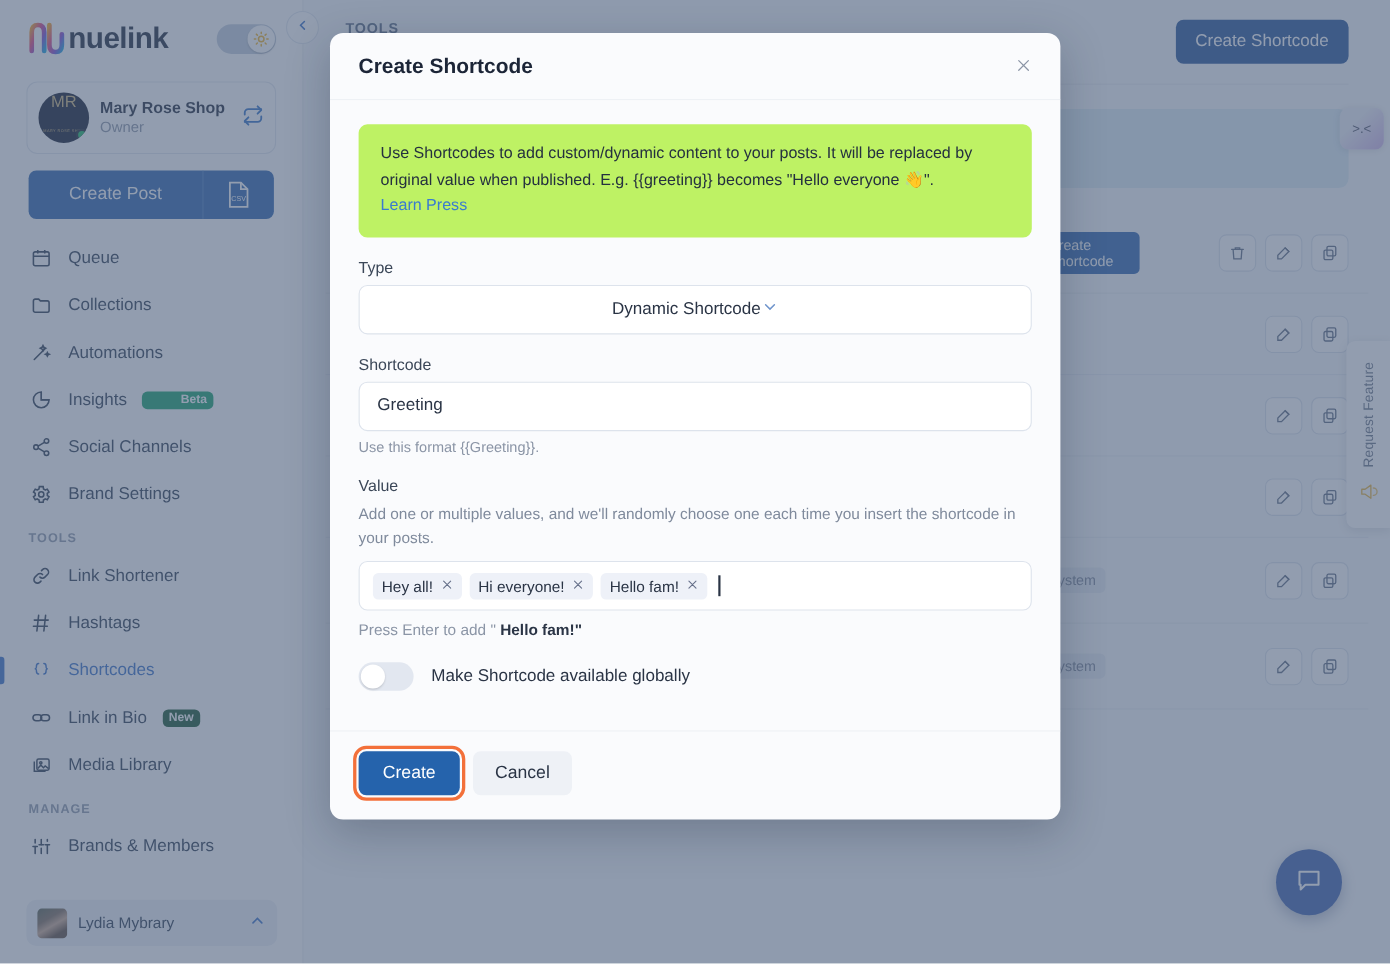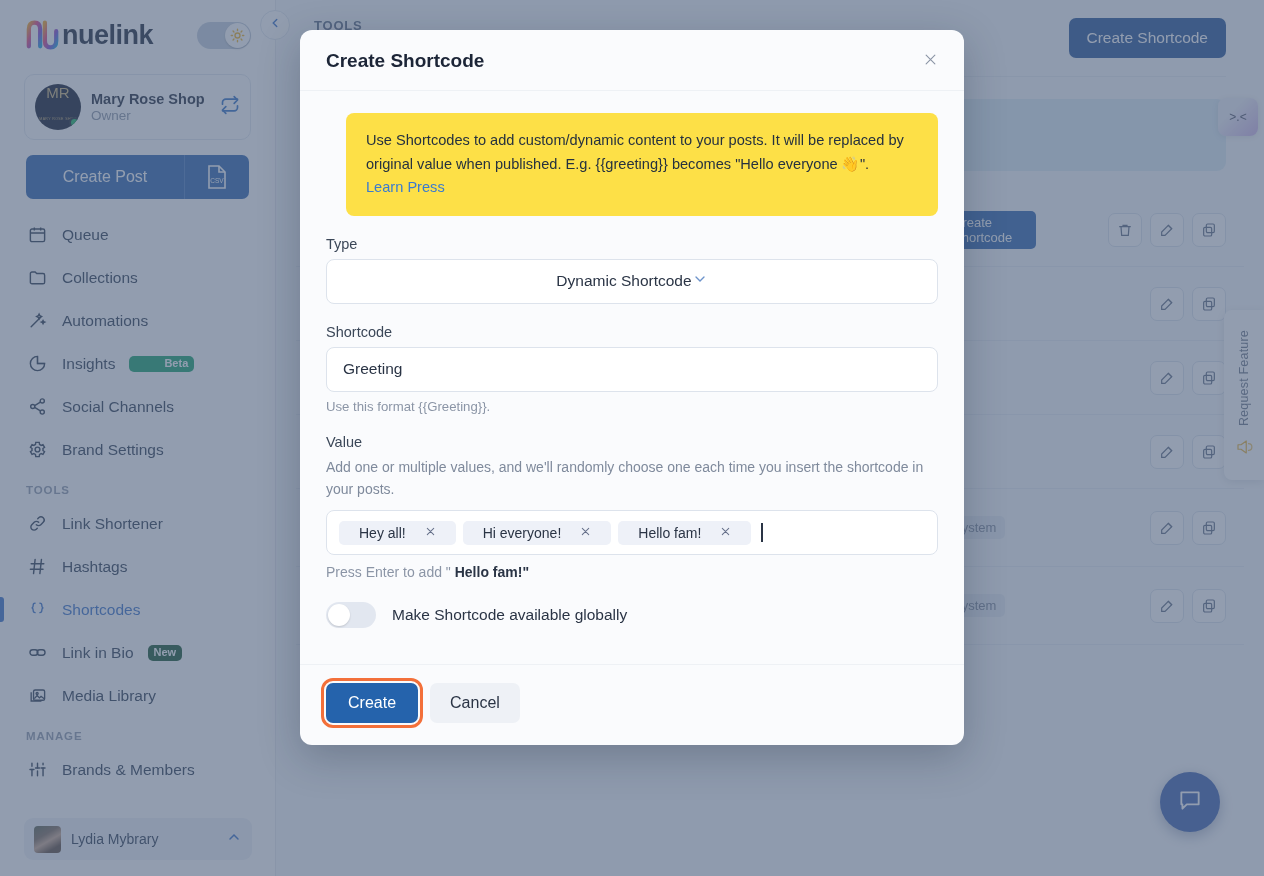--- a/index.html
+++ b/index.html
@@ -207,22 +207,22 @@
   .modal-head {
     display: flex; align-items: center;
     padding: 20px 26px 18px 26px;
     border-bottom: 1px solid #eef1f5;
   }
   .modal-title { font-size: 19px; font-weight: 700; color: #1c2537; }
   .modal-close { margin-left: auto; color: #8b95a6; font-size: 17px; line-height: 1; }
   .modal-body { padding: 22px 26px 10px 26px; }
 
   .m-banner {
-    background: #fde047; border-radius: 8px;
-    padding: 16px 20px; font-size: 14.6px; color: #25313f; line-height: 1.62; margin-left: 20px;
+    background: #bef264; border-radius: 8px;
+    padding: 16px 20px; font-size: 14.6px; color: #25313f; line-height: 1.62;
   }
   .m-banner a { color: #3a7bd0; text-decoration: none; }
 
   .field-label { font-size: 14.5px; color: #3b4758; margin: 20px 0 7px 0; }
   .sel, .txt {
     width: 100%; height: 45px; border: 1px solid #dde3ec; border-radius: 8px;
     background: #fff; font-size: 15.5px; color: #2a3445;
     padding: 0 16px; display: flex; align-items: center;
     font-family: "Liberation Sans", sans-serif;
   }
@@ -230,23 +230,23 @@
   .sel .chev { color: #6d93cb; }
   .hint { font-size: 13.2px; color: #8b95a6; margin-top: 7px; }
   .helper { font-size: 14px; color: #7f8a9c; line-height: 1.55; margin: 2px 0 10px 0; }
 
   .tagbox {
     width: 100%; min-height: 45px; border: 1px solid #dde3ec; border-radius: 8px;
     background: #fff; display: flex; align-items: center; flex-wrap: wrap;
     gap: 7px; padding: 6px 12px;
   }
   .chip {
-    display: inline-flex; align-items: center; gap: 19px;
+    display: inline-flex; align-items: center; gap: 7px;
     background: #eef1f8; color: #2a3445;
-    border-radius: 5px; padding: 4px 20px; font-size: 14px;
+    border-radius: 5px; padding: 4px 8px; font-size: 14px;
   }
   .chip .x { color: #66708a; font-size: 13px; }
   .caret-bar { width: 2px; height: 19px; background: #2a3445; margin-left: 3px; }
   .press-hint { font-size: 14px; color: #8b95a6; margin-top: 9px; }
   .press-hint b { color: #2a3445; }
 
   .toggle-row { display: flex; align-items: center; gap: 16px; margin: 22px 0 26px 0; }
   .tgl { width: 50px; height: 26px; border-radius: 14px; background: #e2e7f0; position: relative; }
   .tgl .knob { position: absolute; left: 2px; top: 2px; width: 22px; height: 22px; border-radius: 50%; background: #fff; box-shadow: 0 1px 2px rgba(0,0,0,.15); }
   .toggle-label { font-size: 15.5px; color: #2a3445; }

